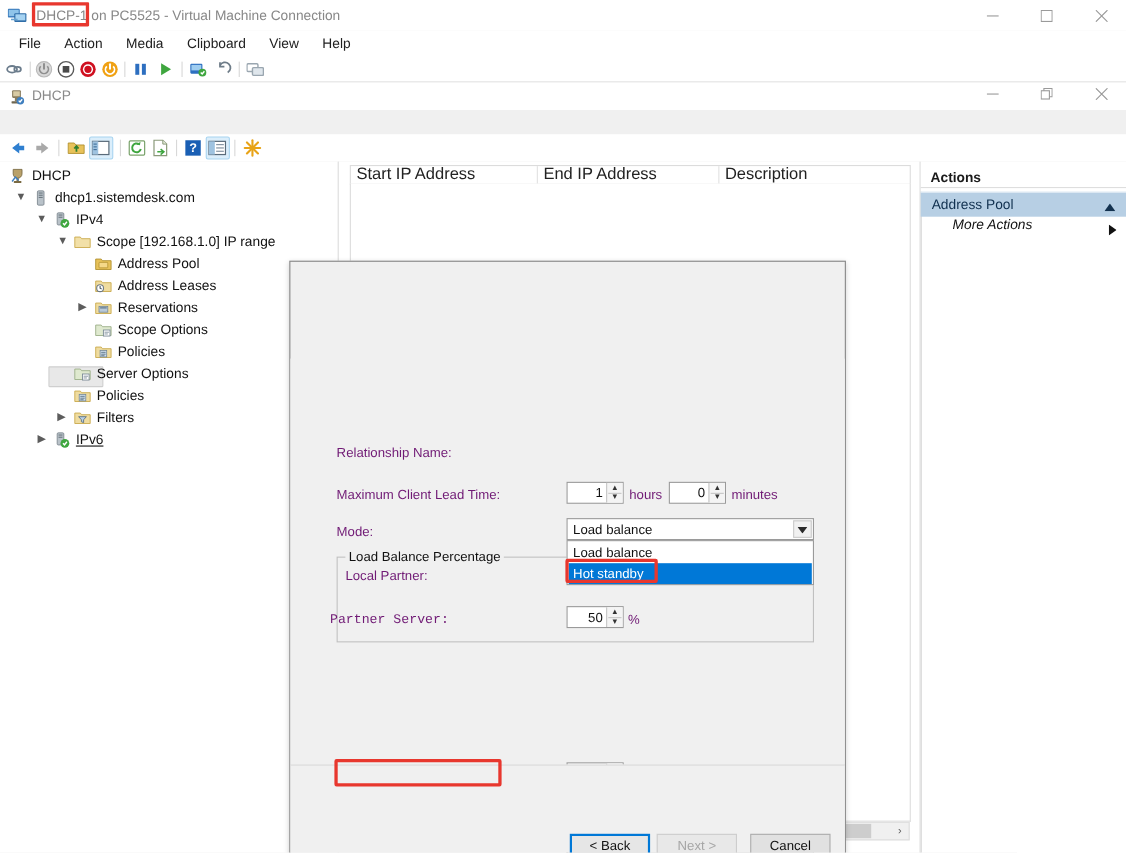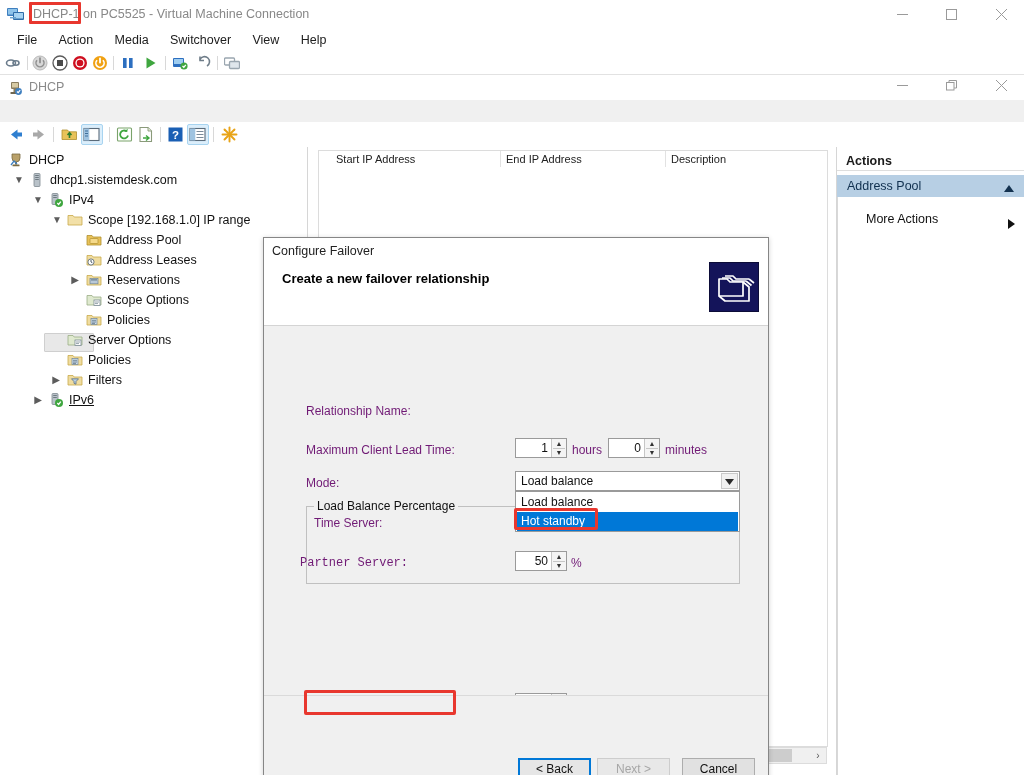--- a/index.html
+++ b/index.html
@@ -104,22 +104,22 @@
   
   .listpane{
     position:absolute;left:308px;top:72px;width:528px;height:629px;background:#ffffff;
     border-right:1px solid #d6d6d6;overflow:hidden;
   }
   .lv-header{
     position:absolute;left:10px;top:3px;width:510px;height:18px;
     background:#ffffff;border:1px solid #dcdcdc;box-sizing:border-box;
   }
   .lv-col{
-    position:absolute;top:0;height:16px;line-height:16px;font-size:11px;color:#222;
-    padding-left:5px;border-right:1px solid #e2e2e2;box-sizing:border-box;overflow:hidden;margin-left:12px;
+    position:absolute;top:0;height:16px;line-height:16px;font-size:15px;color:#222;
+    padding-left:5px;border-right:1px solid #e2e2e2;box-sizing:border-box;overflow:hidden;
   }
   .lv-body{
     position:absolute;left:10px;top:20px;width:510px;height:580px;
     border:1px solid #dcdcdc;border-top:none;box-sizing:border-box;background:#fff;
   }
   .hscroll{
     position:absolute;left:11px;top:600px;width:508px;height:17px;
     background:#f0f0f0;border:1px solid #dcdcdc;box-sizing:border-box;
   }
   .hs-arrow{
@@ -277,21 +277,21 @@
             <path d="M0 0 L11 11 M11 0 L0 11" stroke="#9a9a9a" stroke-width="1" fill="none"></path>
           </svg>
       </span>
     </div>
   </div>
 
   <div class="vm-menubar">
     <span class="menu-item">File</span>
     <span class="menu-item">Action</span>
     <span class="menu-item">Media</span>
-    <span class="menu-item">Switchover</span>
+    <span class="menu-item">Clipboard</span>
     <span class="menu-item">View</span>
     <span class="menu-item">Help</span>
   </div>
 
   <div class="vm-toolbar">
     <span class="tb-ico" style="left:5px;">
       <svg width="16" height="16" viewBox="0 0 16 16">
         <ellipse cx="6" cy="8" rx="4.5" ry="3" fill="none" stroke="#6b7c8c" stroke-width="1.6"></ellipse>
         <ellipse cx="11" cy="8" rx="3" ry="2.2" fill="none" stroke="#6b7c8c" stroke-width="1.6"></ellipse>
       </svg>
@@ -641,48 +641,32 @@
       <div class="act-leftedge"></div>
       <div class="act-title">Actions</div>
       <div class="act-group">
         <span class="lbl">Address Pool</span>
         <span class="tri">
           <svg width="10" height="7" viewBox="0 0 10 7">
               <path d="M5 0 L10 7 H0 Z" fill="#14324f"></path>
             </svg>
         </span>
       </div>
-      <div class="act-item" style="top:61px;">
+      <div class="act-item" style="top:46px;font-style:italic;">
         <span class="lbl">More Actions</span>
         <span class="tri">
           <svg width="7" height="10" viewBox="0 0 7 10">
               <path d="M0 0 L7 5 L0 10 Z" fill="#111"></path>
             </svg>
         </span>
       </div>
     </div>
 
     <div class="dlg">
 
-      <div class="dlg-caption">
-        <span class="dlg-captitle">Configure Failover</span>
-        <span class="dlg-heading">Create a new failover relationship</span>
-        <span class="dlg-banner">
-          <svg width="48" height="48" viewBox="0 0 48 48">
-            <g fill="none" stroke="#ffffff" stroke-width="1.7" stroke-linejoin="round">
-              <path d="M9 33 L9 16 L17 16 L20 19 L33 19 L33 33 Z"></path>
-              <path d="M12 15 L20 15 L23 18 L36 18"></path>
-              <path d="M15 13 L23 13 L26 16 L39 16"></path>
-              <path d="M33 19 L39 24 L39 38 L15 38 L9 33"></path>
-              <path d="M36 18 L41.5 22.5"></path>
-              <path d="M39 16 L44 20"></path>
-            </g>
-          </svg>
-        </span>
-      </div>
 
       <div class="dlg-body">
 
         <span class="f-intro"></span>
 
         <span class="f-label" style="left:42px;top:78px;">Relationship Name:</span>
 
         <span class="f-label" style="left:42px;top:117px;">Maximum Client Lead Time:</span>
         <span class="f-spin" style="left:251px;top:112px;width:52px;height:20px;">
           <span class="val">1</span>
@@ -709,21 +693,21 @@
           <span class="arrowbtn">
             <svg width="9" height="6" viewBox="0 0 9 6" style="position:absolute;left:3px;top:5px;">
               <path d="M0 0 L9 0 L4.5 6 Z" fill="#2a2a2a"></path>
               </svg>
           </span>
         </span>
 
         <span class="f-group" style="left:42px;top:180px;width:434px;height:78px;"></span>
         <span class="f-grouplabel" style="left:50px;top:173px;">Load Balance Percentage</span>
 
-        <span class="f-label" style="left:50px;top:190px;">Time Server:</span>
+        <span class="f-label" style="left:50px;top:190px;">Local Partner:</span>
         <span class="f-spin" style="left:251px;top:185px;width:52px;height:20px;">
           <span class="val">50</span>
           <span class="btns">
             <span class="up">▲</span>
             <span class="mid"></span>
             <span class="dn">▼</span>
           </span>
         </span>
         <span class="f-label" style="left:307px;top:190px;">%</span>
 

